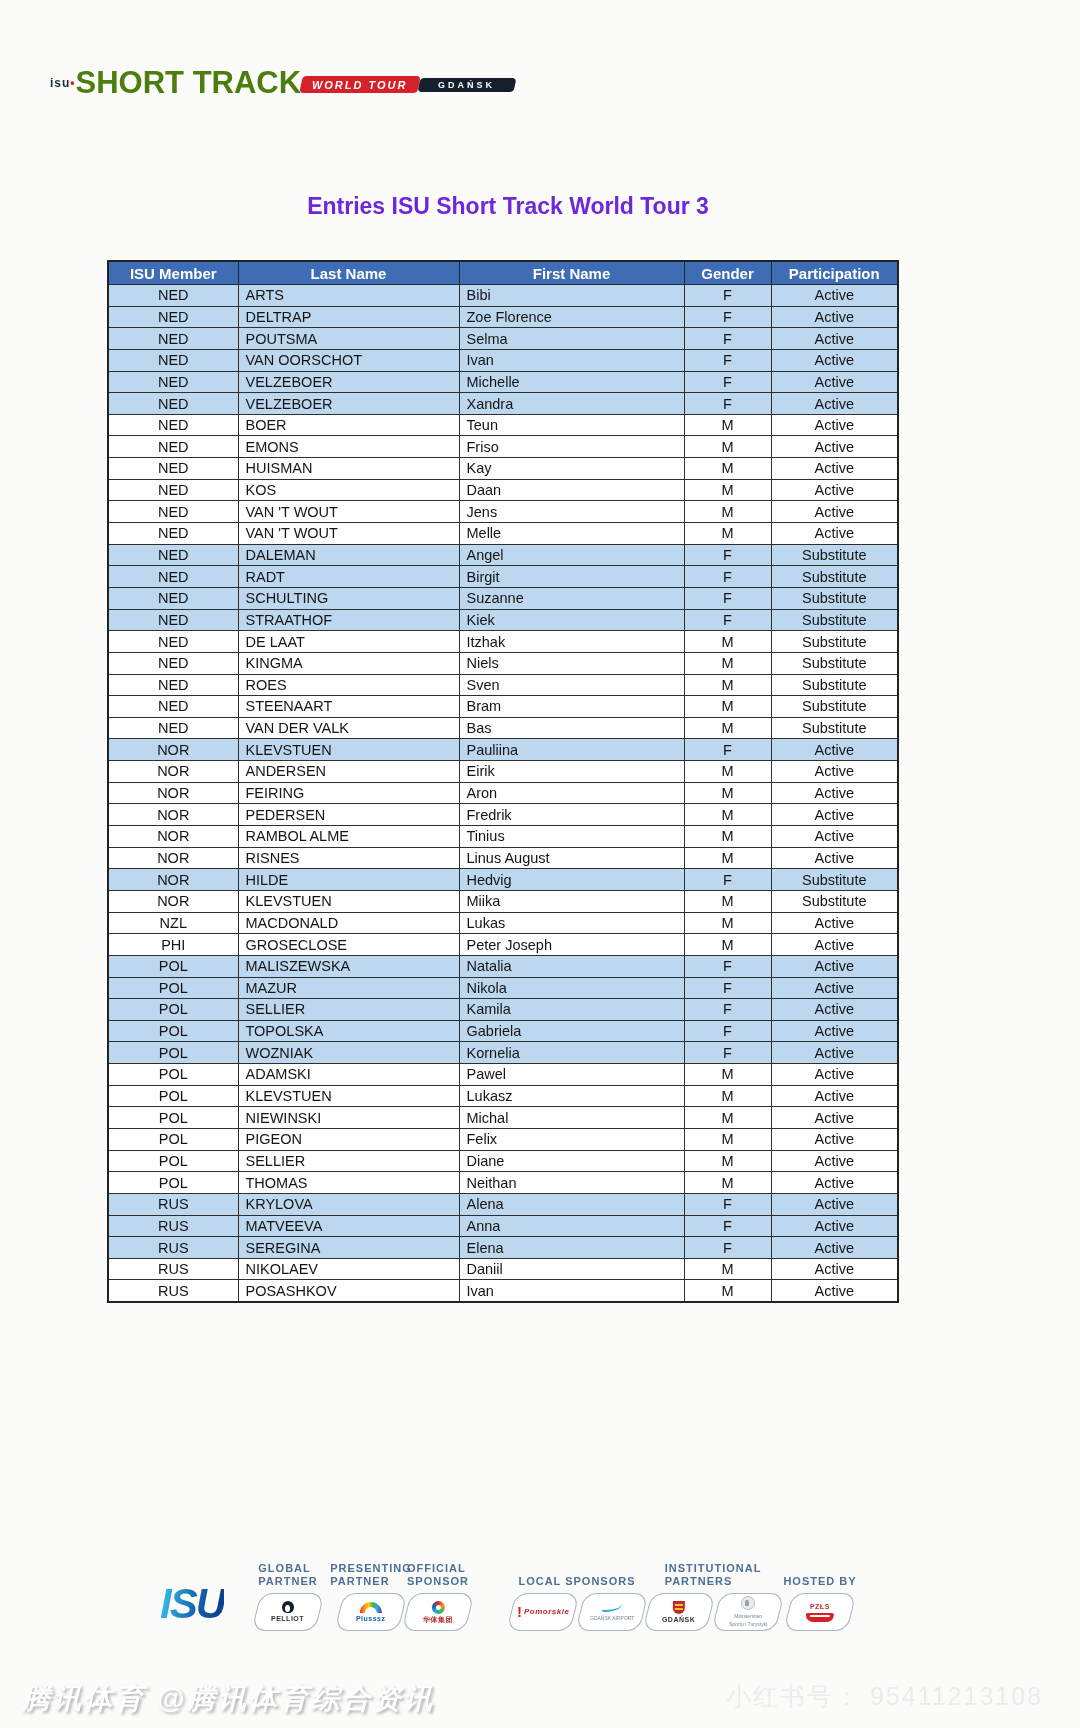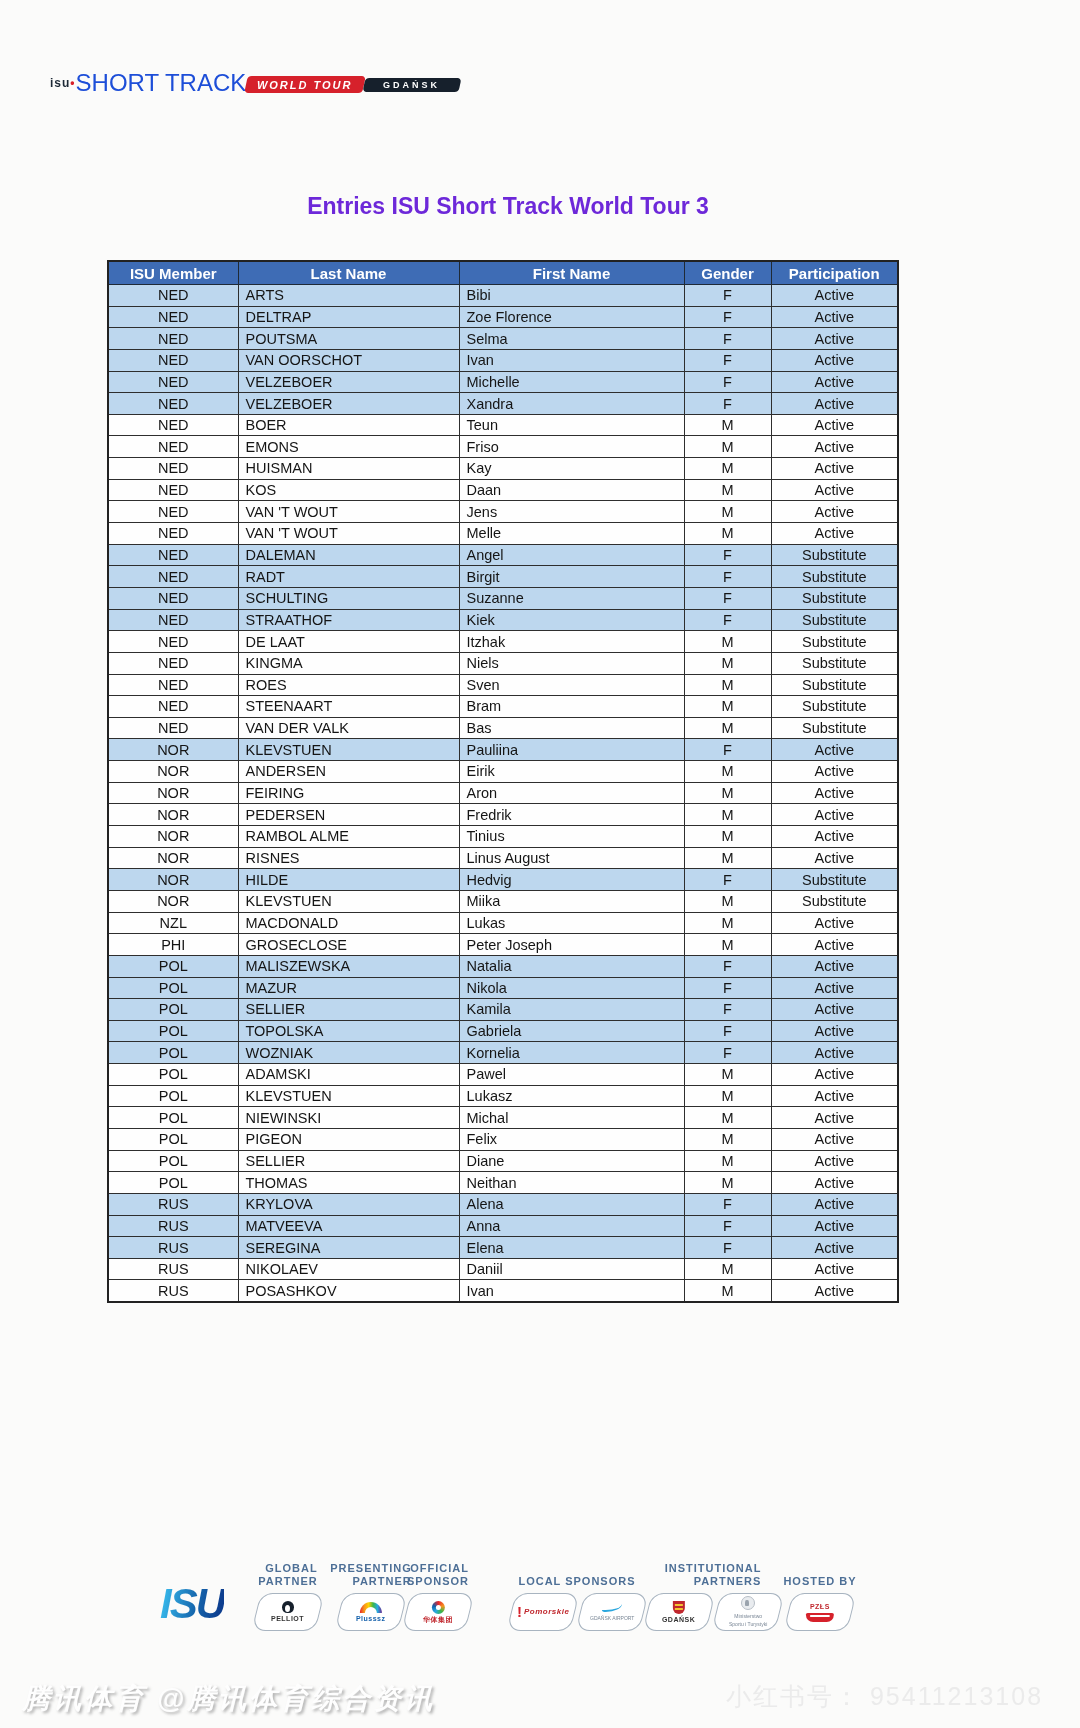--- a/index.html
+++ b/index.html
@@ -7,21 +7,21 @@
     position:relative; width:1080px; height:1728px; overflow:hidden;
     background:#fbfbfa; font-family:"Liberation Sans", sans-serif;
   }
 
   
   .event-logo { position:absolute; left:48px; top:34px; width:230px; height:90px; display:flex; }
   .logo-mark { width:110px; height:90px; }
   .logo-text { margin-left:2px; padding-top:8px; display:flex; flex-direction:row; align-items:center; }
   .logo-isu { font-size:12px; font-weight:bold; color:#1d2936; letter-spacing:1px; line-height:12px; }
   .logo-isu .dot { color:#d6212b; }
-  .logo-main { font-size:24px; font-weight:400; color:#1d4ed8; letter-spacing:0px; line-height:26px; white-space:nowrap; }
+  .logo-main { font-size:31px; font-weight:700; color:#4d7c0f; letter-spacing:0px; line-height:26px; white-space:nowrap; }
   .banner { transform:skewX(-12deg); border-radius:4px; display:flex; align-items:center; justify-content:center; }
   .banner-red { margin-top:2px; width:118px; height:17px; background:#d6212b; }
   .banner-red span { transform:skewX(12deg); color:#fff; font-weight:800; font-style:italic; font-size:11px; letter-spacing:2px; }
   .banner-navy { margin-top:3px; width:96px; height:14px; background:#16202c; }
   .banner-navy span { transform:skewX(12deg); color:#fff; font-weight:bold; font-size:9px; letter-spacing:3px; }
 
   
   .doc-title {
     position:absolute; top:191px; left:0; width:1016px; text-align:center;
     font-size:23px; font-weight:bold; color:#6d28d9; line-height:31px; letter-spacing:0px;
@@ -48,21 +48,21 @@
 
   
   .sponsor-bar { position:absolute; left:0; top:1550px; width:1080px; height:120px; }
   .isu-brand {
     position:absolute; left:160px; top:30px; font-size:42px; font-weight:800; font-style:italic;
     background:linear-gradient(100deg,#35b4e8 10%,#1566ad 55%,#0d3e8f 90%);
     -webkit-background-clip:text; background-clip:text; color:transparent; letter-spacing:-2px;
   }
   .sponsor-group { position:absolute; top:8px; display:flex; flex-direction:column; align-items:center; }
   .sponsor-label {
-    min-height:30px; display:flex; align-items:flex-end; justify-content:center; text-align:right;
+    min-height:30px; display:flex; align-items:flex-end; justify-content:center; text-align:left;
     font-size:11px; font-weight:bold; letter-spacing:1px; color:var(--label-blue,#4d6f96); line-height:13px;
   }
   .pill-row { display:flex; gap:5px; margin-top:5px; }
   .pill {
     width:62px; height:36px; border:1.5px solid #a8b4c0; border-radius:12px 14px 12px 14px;
     transform:skewX(-14deg); background:#fff; display:flex; align-items:center; justify-content:center;
   }
   .pill-inner { transform:skewX(14deg); display:flex; flex-direction:column; align-items:center; justify-content:center; line-height:8px; }
   .tiny-name { font-size:7px; font-weight:bold; color:#333; letter-spacing:0.5px; white-space:nowrap; }
   .tiny-name.blue { color:#1460ab; } .tiny-name.red { color:#c0272d; }

